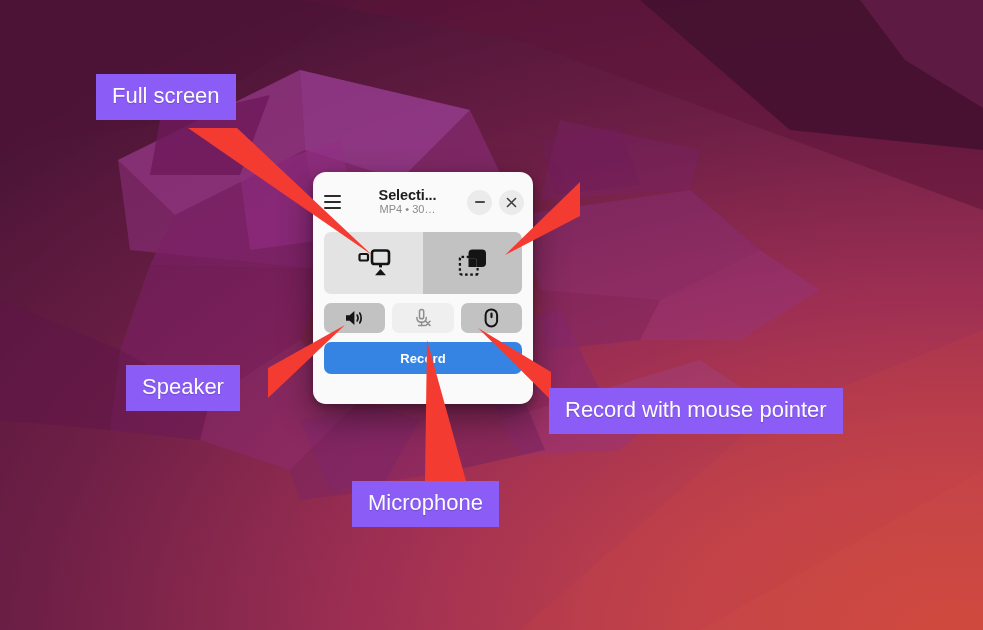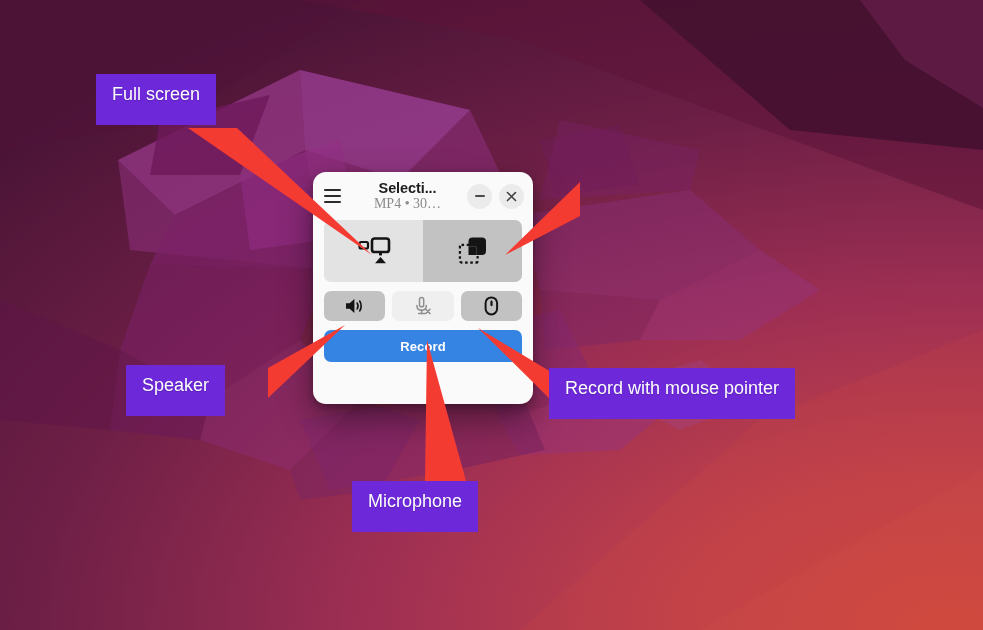--- a/index.html
+++ b/index.html
@@ -38,21 +38,21 @@
     height: 232px;
     background: #fafafa;
     border-radius: 13px;
     box-shadow: 0 14px 34px rgba(0,0,0,0.42), 0 3px 8px rgba(0,0,0,0.26);
     z-index: 5;
     overflow: hidden;
   }
 
   .titlebar {
     position: relative;
-    height: 48px;
+    height: 60px;
     display: flex;
     align-items: center;
     padding: 0 9px 0 11px;
   }
 
   .hamburger {
     width: 22px; height: 22px;
     display: flex; flex-direction: column;
     justify-content: center; gap: 4px;
     cursor: pointer;
@@ -71,25 +71,24 @@
     overflow: hidden;
   }
   .win-title {
     font-size: 14.5px;
     font-weight: bold;
     color: #1d1d1d;
     letter-spacing: -0.1px;
     white-space: nowrap;
   }
   .win-subtitle {
-    font-size: 14px;
+    font-size: 11px;
     color: #8b8b8b;
     margin-top: 1px;
     white-space: nowrap;
-    font-family: Liberation Serif, serif;
   }
 
   .win-btns { display: flex; gap: 7px; flex: 0 0 auto; }
   .win-btn {
     width: 25px; height: 25px;
     border-radius: 50%;
     background: #ebebeb;
     display: flex; align-items: center; justify-content: center;
     cursor: pointer;
     color: #4a4a4a;
@@ -151,35 +150,35 @@
     justify-content: center;
     cursor: pointer;
     letter-spacing: 0.1px;
   }
 
   
   .arrows { position: absolute; inset: 0; z-index: 8; pointer-events: none; }
 
   .callout {
     position: absolute;
-    background: #6d28d9;
+    background: #8b5cf6;
     color: #fdfdfd;
-    font-size: 18px;
+    font-size: 22px;
     line-height: 1;
-    padding: 11px 16px 22px 16px;
+    padding: 11px 16px 13px 16px;
     white-space: nowrap;
     z-index: 10;
     text-shadow: 0 1px 1px rgba(0,0,0,0.18);
     font-weight: normal;
   }
 
   #co-fullscreen { left: 96px;  top: 74px;  }
   #co-area       { left: 580px; top: 148px; }
   #co-speaker    { left: 126px; top: 365px; text-align: center; }
-  #co-mouse      { left: 549px; top: 368px; }
+  #co-mouse      { left: 549px; top: 388px; }
   #co-mic        { left: 352px; top: 481px; }
 </style>
 </head>
 <body>
 
 <div id="stage">
 
   <div class="wallpaper">
     <svg class="wp-svg" viewBox="0 0 983 630" preserveAspectRatio="none">
 

